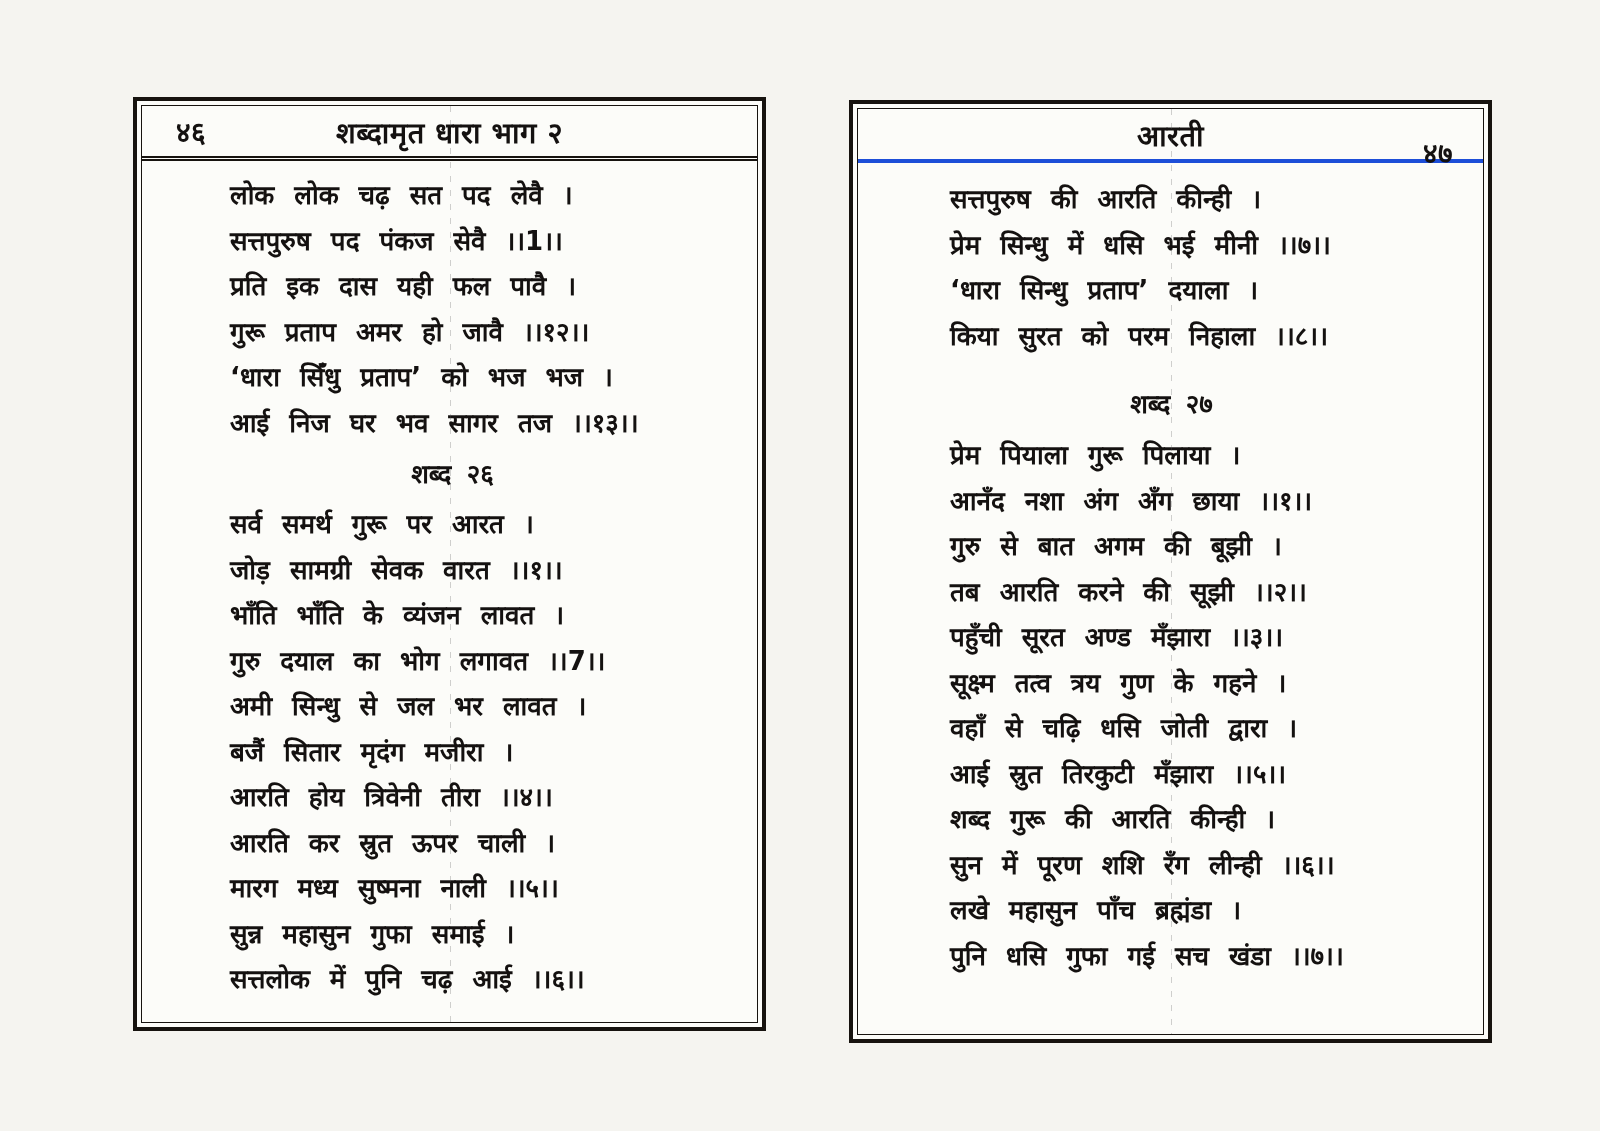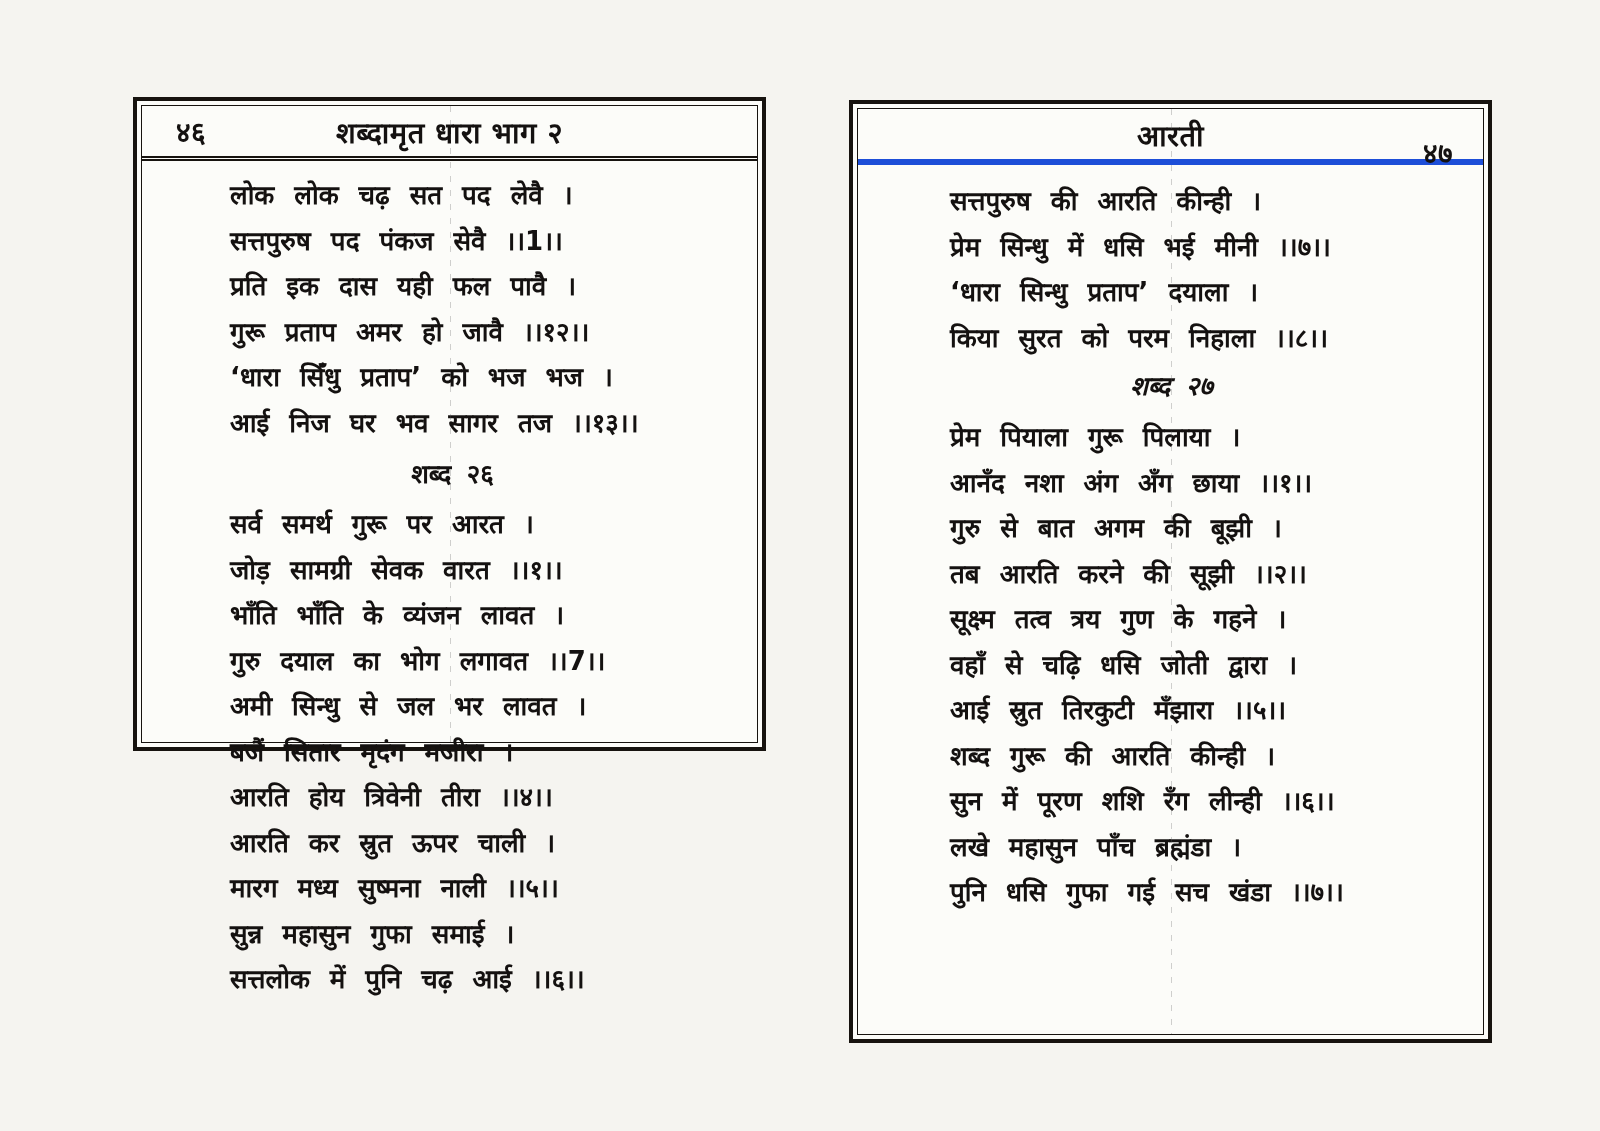--- a/index.html
+++ b/index.html
@@ -14,39 +14,39 @@
     font-family: "DejaVu Sans", "Liberation Sans", sans-serif;
     color: #141110;
     overflow: hidden;
   }
   .page {
     position: absolute;
     background: #fcfcf9;
     border: 4px solid #17130f;
     box-sizing: border-box;
   }
-  .page-left  { left: 133px; top: 97px;  width: 633px; height: 654px; }
+  .page-left  { left: 133px; top: 97px;  width: 633px; height: 934px; }
   .page-right { left: 849px; top: 100px; width: 643px; height: 943px; }
   .page-inner {
     position: absolute;
     inset: 4px;
     border: 1.5px solid #17130f;
   }
   .page-header {
     position: relative;
     height: 50px;
     display: flex;
     align-items: center;
     justify-content: center;
     font-size: 29px;
     font-weight: 700;
     letter-spacing: 0.5px;
   }
   .page-left  .page-header { border-bottom: 5px double #17130f; }
-  .page-right .page-header { border-bottom: 6px solid #1d4ed8; }
+  .page-right .page-header { border-bottom: 4px solid #1d4ed8; }
   .page-number {
     position: absolute;
     top: 50%;
     transform: translateY(-50%);
     font-size: 28px;
     font-weight: 700;
   }
   .page-number.pos-left  { left: 34px; }
   .page-number.pos-right { right: 30px; margin-top: 18px; }
   .verse-column {
@@ -60,21 +60,21 @@
     word-spacing: 0.42em;
     white-space: nowrap;
   }
   .line.heading {
     text-align: center;
     font-weight: 700;
     line-height: 50px;
     margin: 3px 40px 3px 0;
     word-spacing: 0.25em;
   }
-  .page-right .line.heading { margin: 0 30px 4px 0; font-style: italic; }
+  .page-right .line.heading { margin: 20px 30px 4px 0; }
   .fold-line {
     position: absolute;
     top: 0;
     bottom: 0;
     left: 50%;
     width: 1px;
     background: repeating-linear-gradient(
       to bottom,
       rgba(90, 90, 90, 0.28) 0 6px,
       rgba(90, 90, 90, 0) 6px 14px
@@ -124,20 +124,21 @@
     <div class="verse-column">
       <div class="line">सत्तपुरुष की आरति कीन्ही ।</div>
       <div class="line">प्रेम सिन्धु में धसि भई मीनी ।।७।।</div>
       <div class="line">‘धारा सिन्धु प्रताप’ दयाला ।</div>
       <div class="line">किया सुरत को परम निहाला ।।८।।</div>
       <div class="line heading">शब्द २७</div>
       <div class="line">प्रेम पियाला गुरू पिलाया ।</div>
       <div class="line">आनँद नशा अंग अँग छाया ।।१।।</div>
       <div class="line">गुरु से बात अगम की बूझी ।</div>
       <div class="line">तब आरति करने की सूझी ।।२।।</div>
+      <div class="line">पहुँची सूरत अण्ड मँझारा ।।३।।</div>
       <div class="line">सूक्ष्म तत्व त्रय गुण के गहने ।</div>
       <div class="line">वहाँ से चढ़ि धसि जोती द्वारा ।</div>
       <div class="line">आई स्रुत तिरकुटी मँझारा ।।५।।</div>
       <div class="line">शब्द गुरू की आरति कीन्ही ।</div>
       <div class="line">सुन में पूरण शशि रँग लीन्ही ।।६।।</div>
       <div class="line">लखे महासुन पाँच ब्रह्मंडा ।</div>
       <div class="line">पुनि धसि गुफा गई सच खंडा ।।७।।</div>
     </div>
     <div class="fold-line"></div>
   </div>

